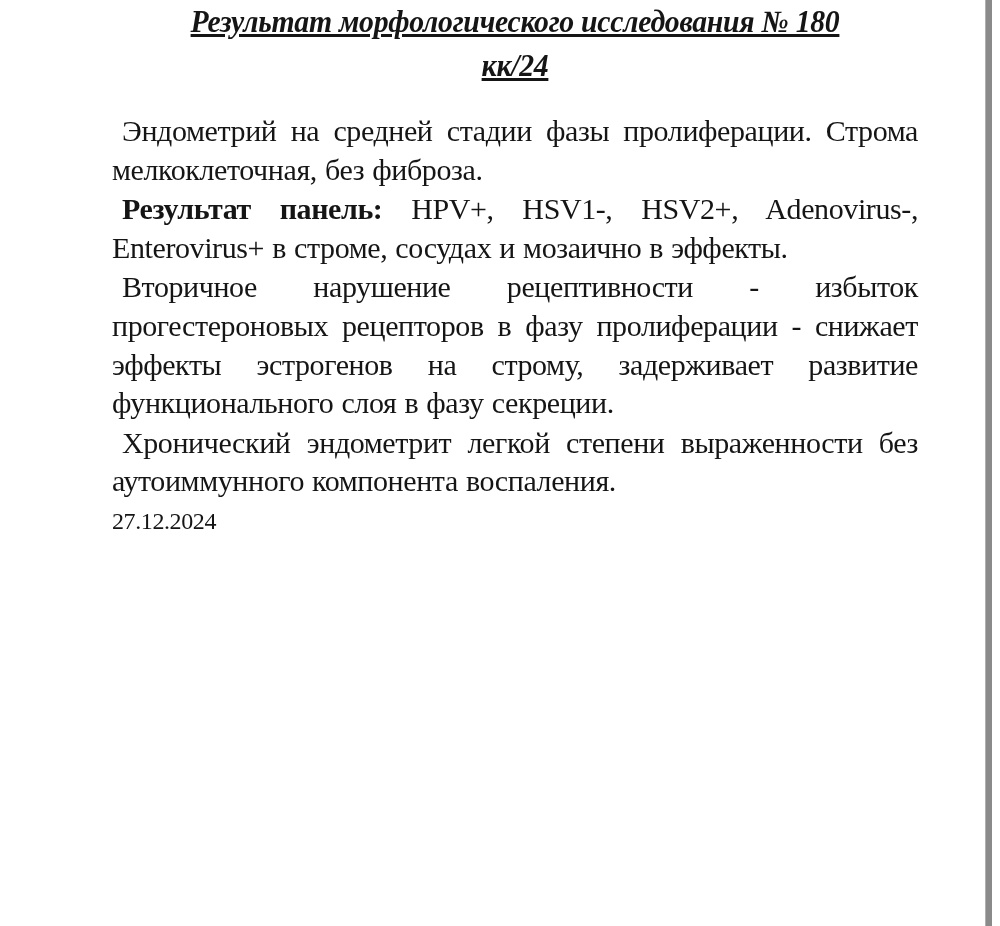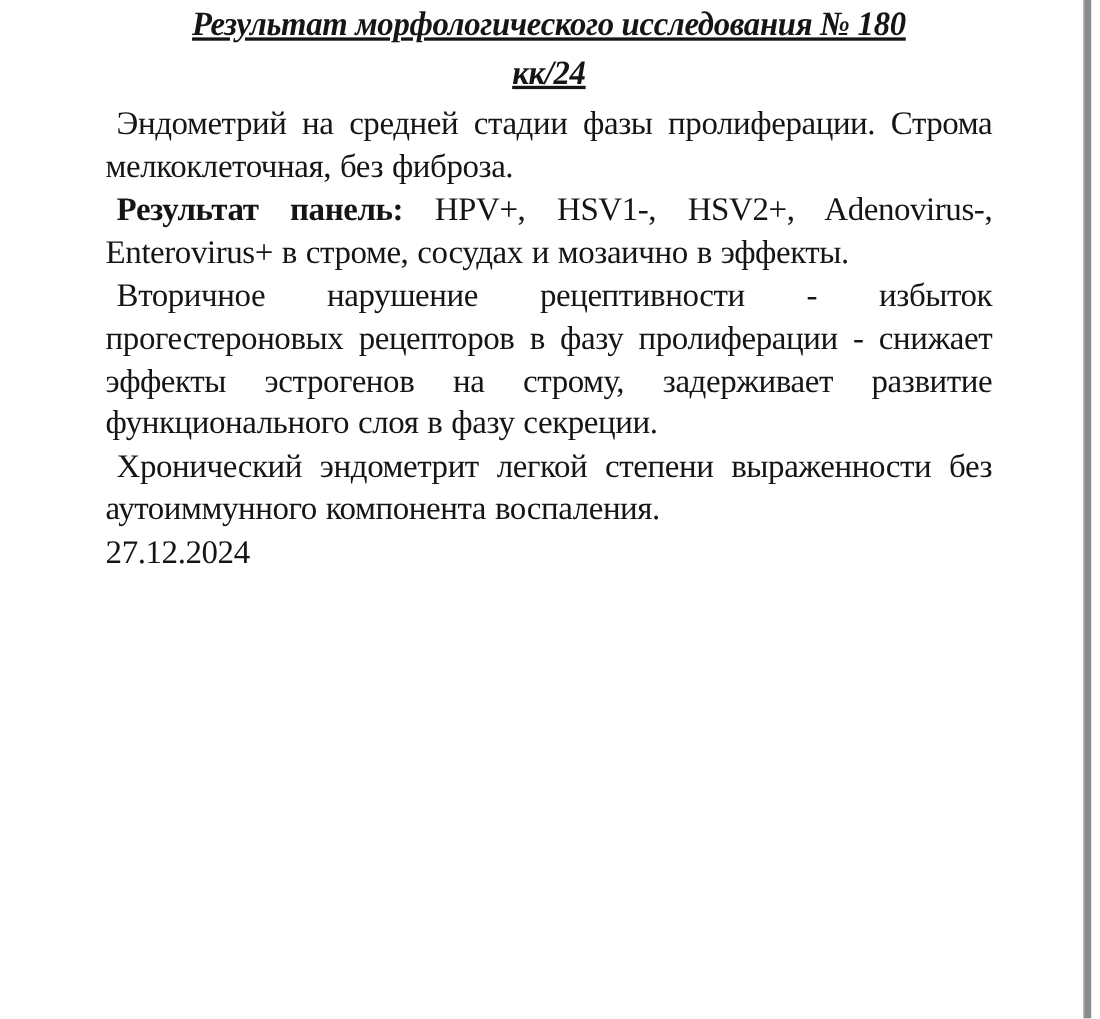--- a/index.html
+++ b/index.html
@@ -5,35 +5,35 @@
   html, body { margin: 0; padding: 0; }
   body {
     width: 1000px; height: 926px; background: #ffffff; position: relative; overflow: hidden;
     font-family: "Liberation Serif", "DejaVu Serif", serif; color: #151515;
   }
   .right-border {
     position: absolute; left: 985px; top: 0; width: 6px; height: 926px;
     background: #8a8a8a; border-left: 1px solid #b0b0b0;
   }
   .doc {
-    position: absolute; left: 96px; top: 0; width: 806px; font-family: Liberation Serif, serif;
+    position: absolute; left: 112px; top: 0; width: 806px; font-family: Liberation Serif, serif;
   }
   .title {
     text-align: center; font-weight: bold; font-style: italic; text-decoration: underline;
     font-size: 31px; line-height: 44px; margin: 0; padding-top: 0px; letter-spacing: -0.3px;
     transform: scaleX(0.96); transform-origin: center;
   }
   .title span { display: block; }
-  .body { margin-top: 6px; }
+  .body { margin-top: 24px; }
   .para {
     font-size: 30px; line-height: 38.6px; text-align: justify; text-align-last: left;
     margin: 0 0 1px 0; text-indent: 10px; letter-spacing: -0.4px; word-spacing: 1px;
   }
   .para b { font-weight: bold; }
-  .date { font-size: 30px; line-height: 38px; margin: 0; letter-spacing: -0.4px; }
+  .date { font-size: 24px; line-height: 38px; margin: 0; letter-spacing: -0.4px; }
 </style>
 </head>
 <body>
 
 <div class="right-border"></div>
 
 <div class="doc">
   <h1 class="title">
     <span>Результат морфологического исследования № 180</span>
     <span>кк/24</span>

